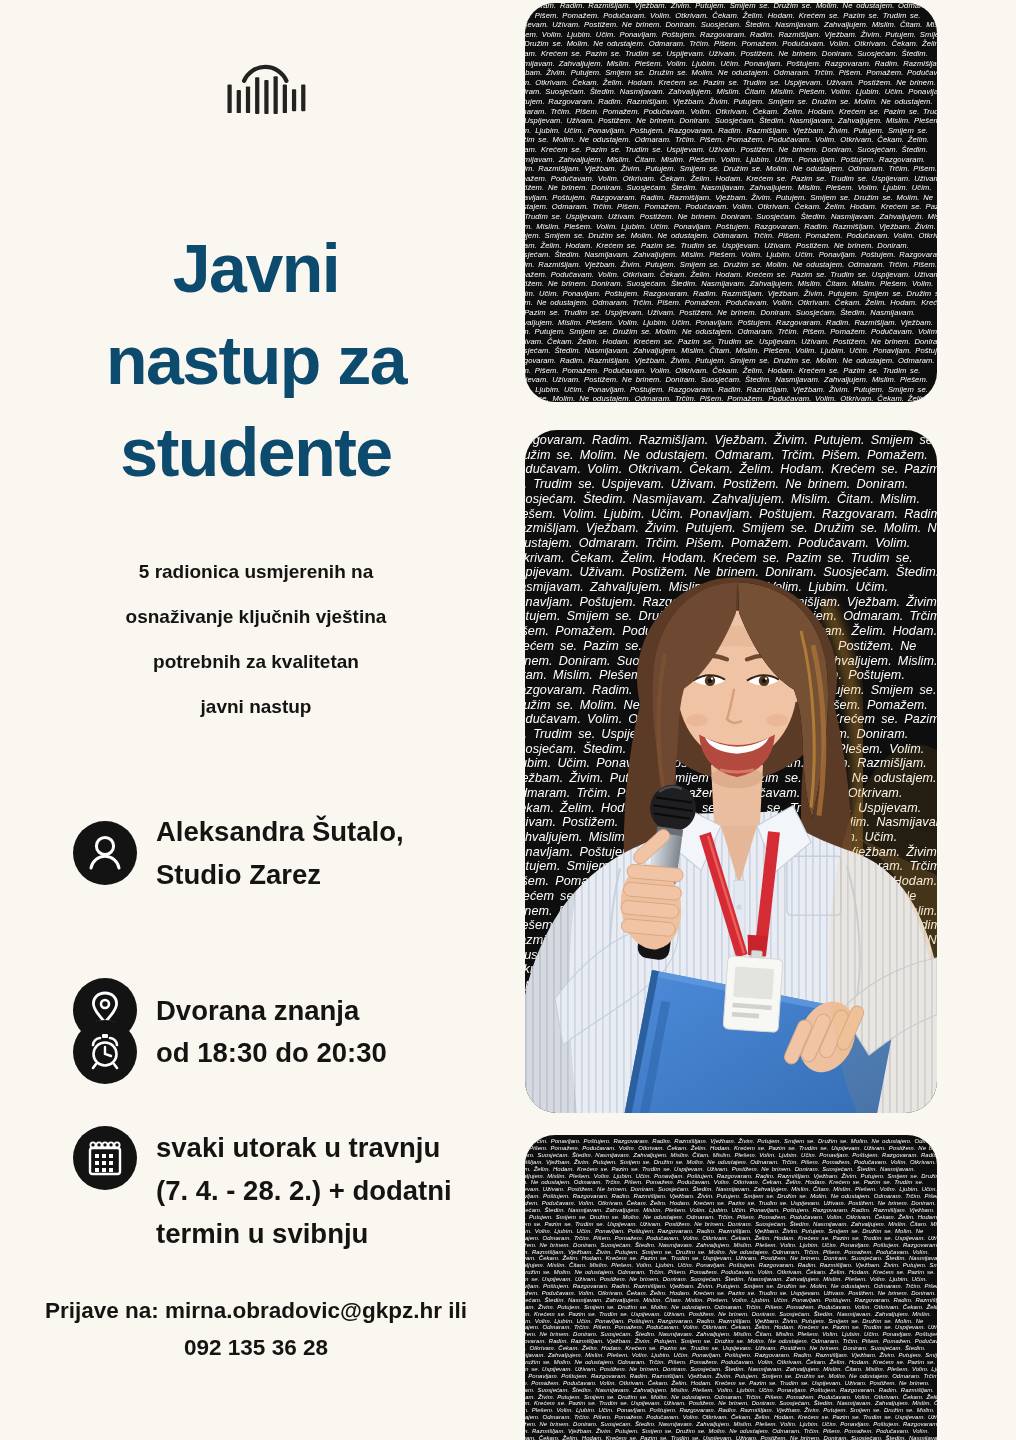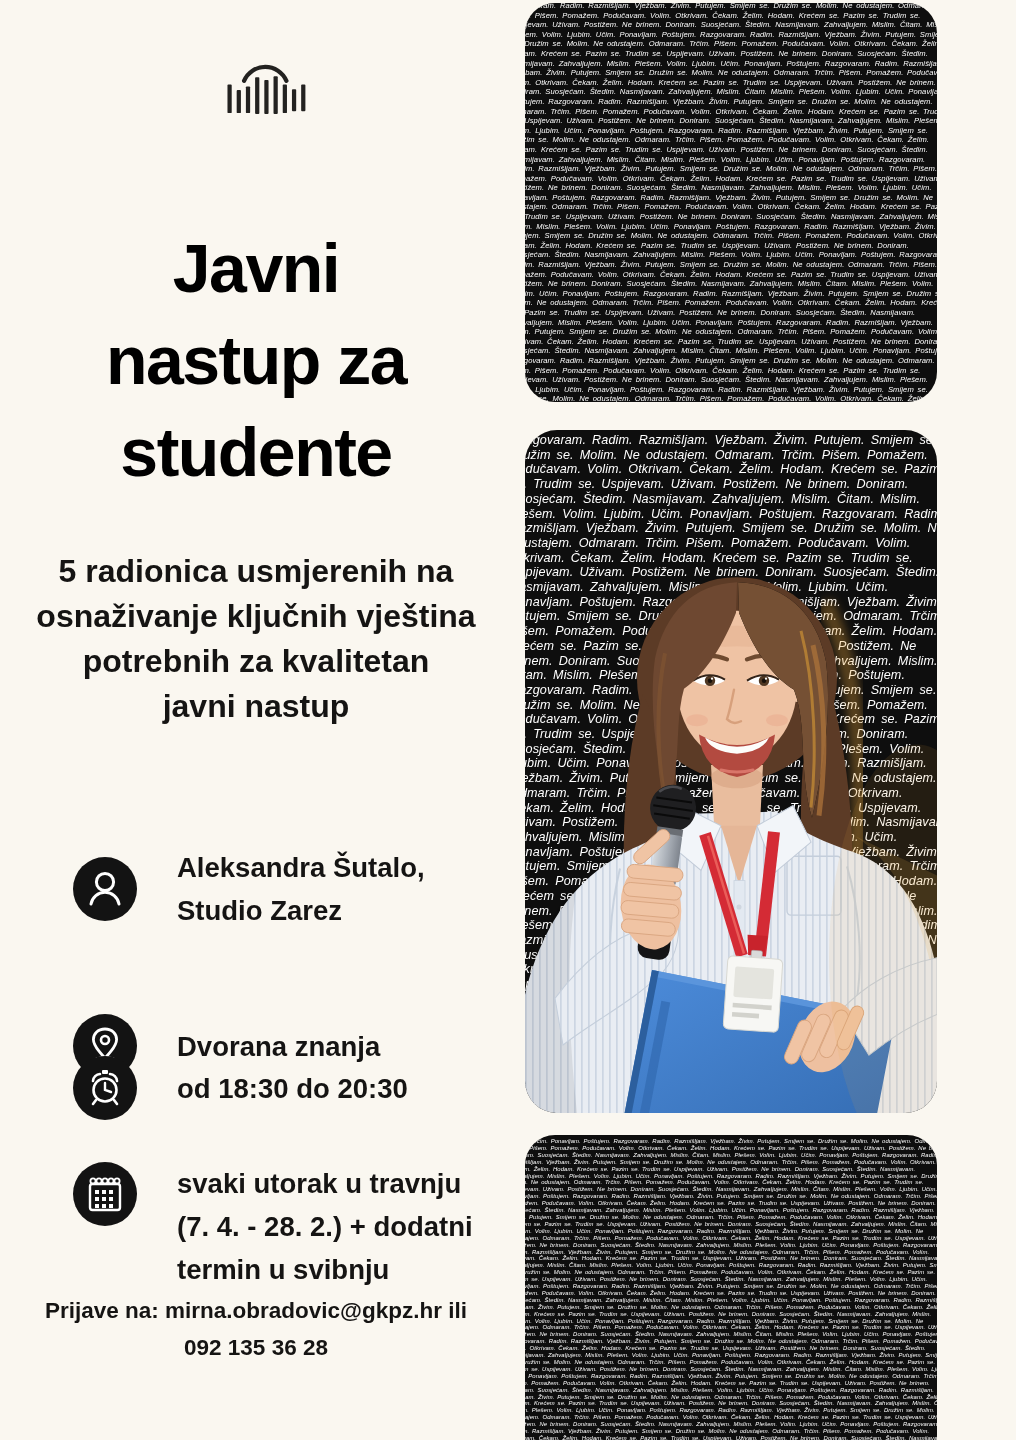--- a/index.html
+++ b/index.html
@@ -4,24 +4,24 @@
 <style>
   html,body{margin:0;padding:0;}
   body{width:1016px;height:1440px;overflow:hidden;background:#faf7f0;
        font-family:"Liberation Sans",sans-serif;color:#151413;}
   .page{position:relative;width:1016px;height:1440px;background:#faf7f0;}
 
   
   .logo{position:absolute;left:221px;top:56px;width:94px;height:70px;}
   .title{position:absolute;left:0;top:176px;width:512px;text-align:center;
          font-size:68px;font-weight:700;line-height:92px;letter-spacing:-1.5px;
-         white-space:pre-line;color:#000000;}
+         white-space:pre-line;color:#0c4a6e;}
   .intro{position:absolute;left:18px;top:549px;width:476px;text-align:center;
-         font-size:32px;font-weight:700;line-height:45px;white-space:pre-line;}
-  .info-item{position:absolute;left:73px;display:flex;gap:40px;align-items:center;margin-top:36px;}
+         font-size:19px;font-weight:700;line-height:45px;white-space:pre-line;}
+  .info-item{position:absolute;left:73px;display:flex;gap:19px;align-items:center;}
   .info-item .badge-circle{width:64px;height:64px;flex:none;}
   .info-item .itxt{font-size:27.5px;font-weight:700;line-height:43px;white-space:pre-line;}
   #item-speaker{top:810px;}
   #item-venue{top:978px;}
   #item-time{top:1020px;}
   #item-schedule{top:1126px;align-items:flex-start;}
   .signup{position:absolute;left:0;top:1292px;width:512px;text-align:center;
           font-size:22.5px;font-weight:700;line-height:37px;}
 
   

